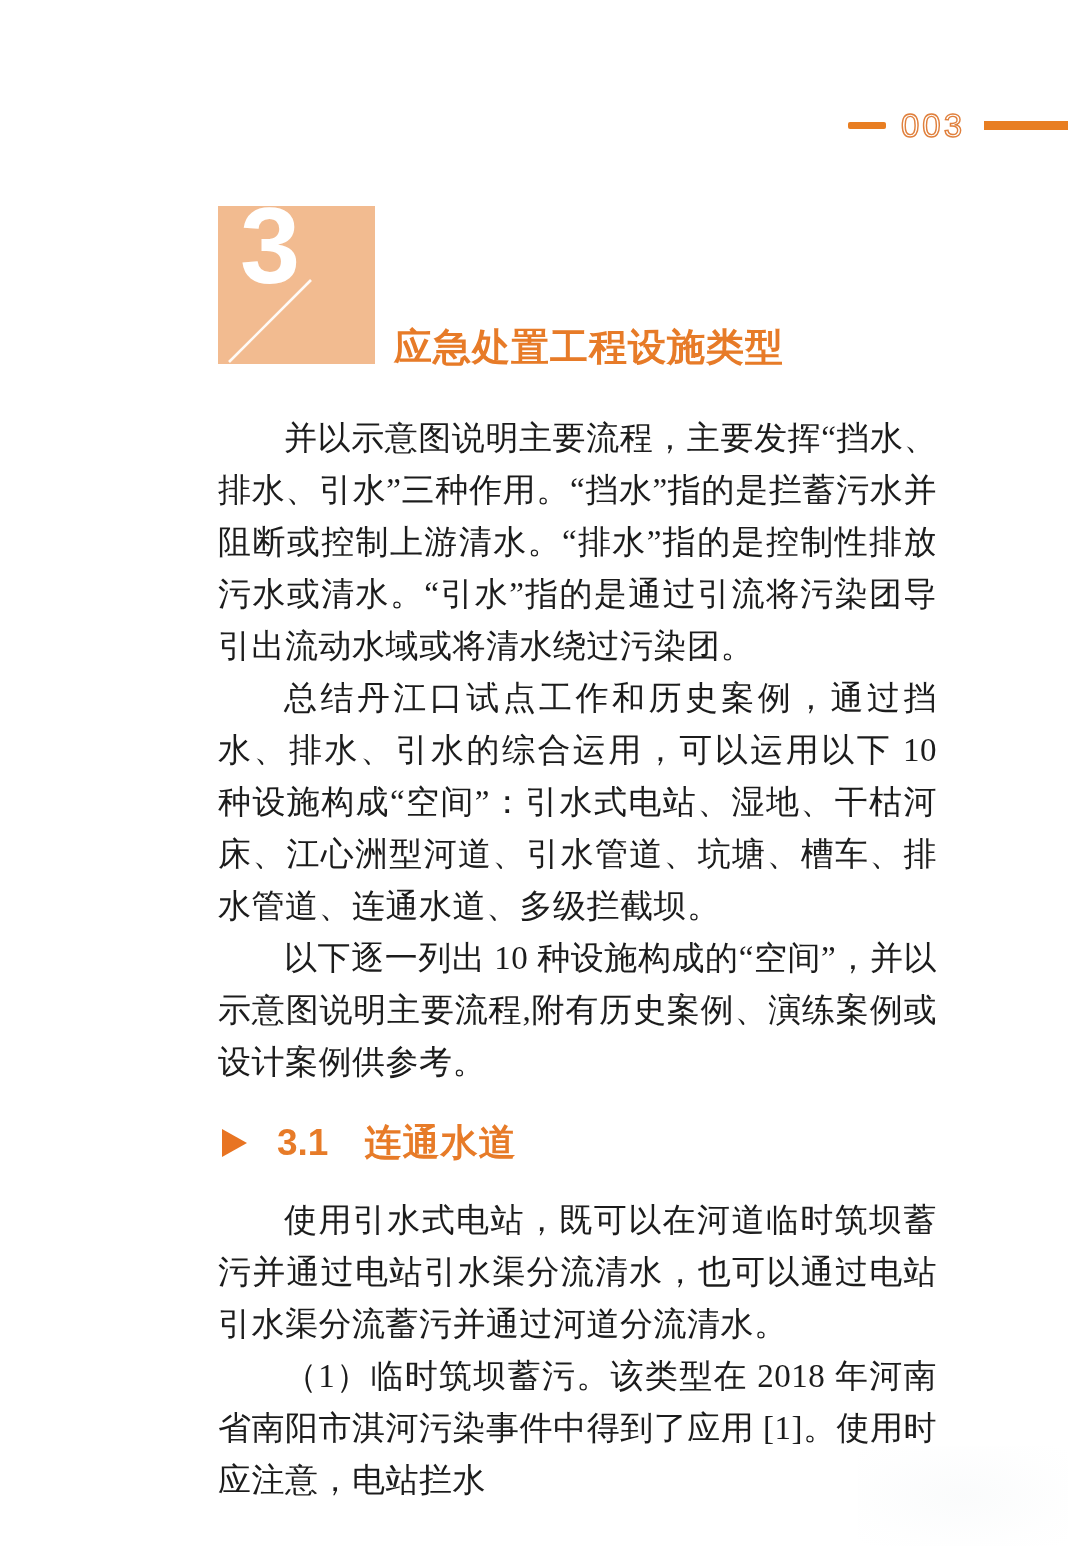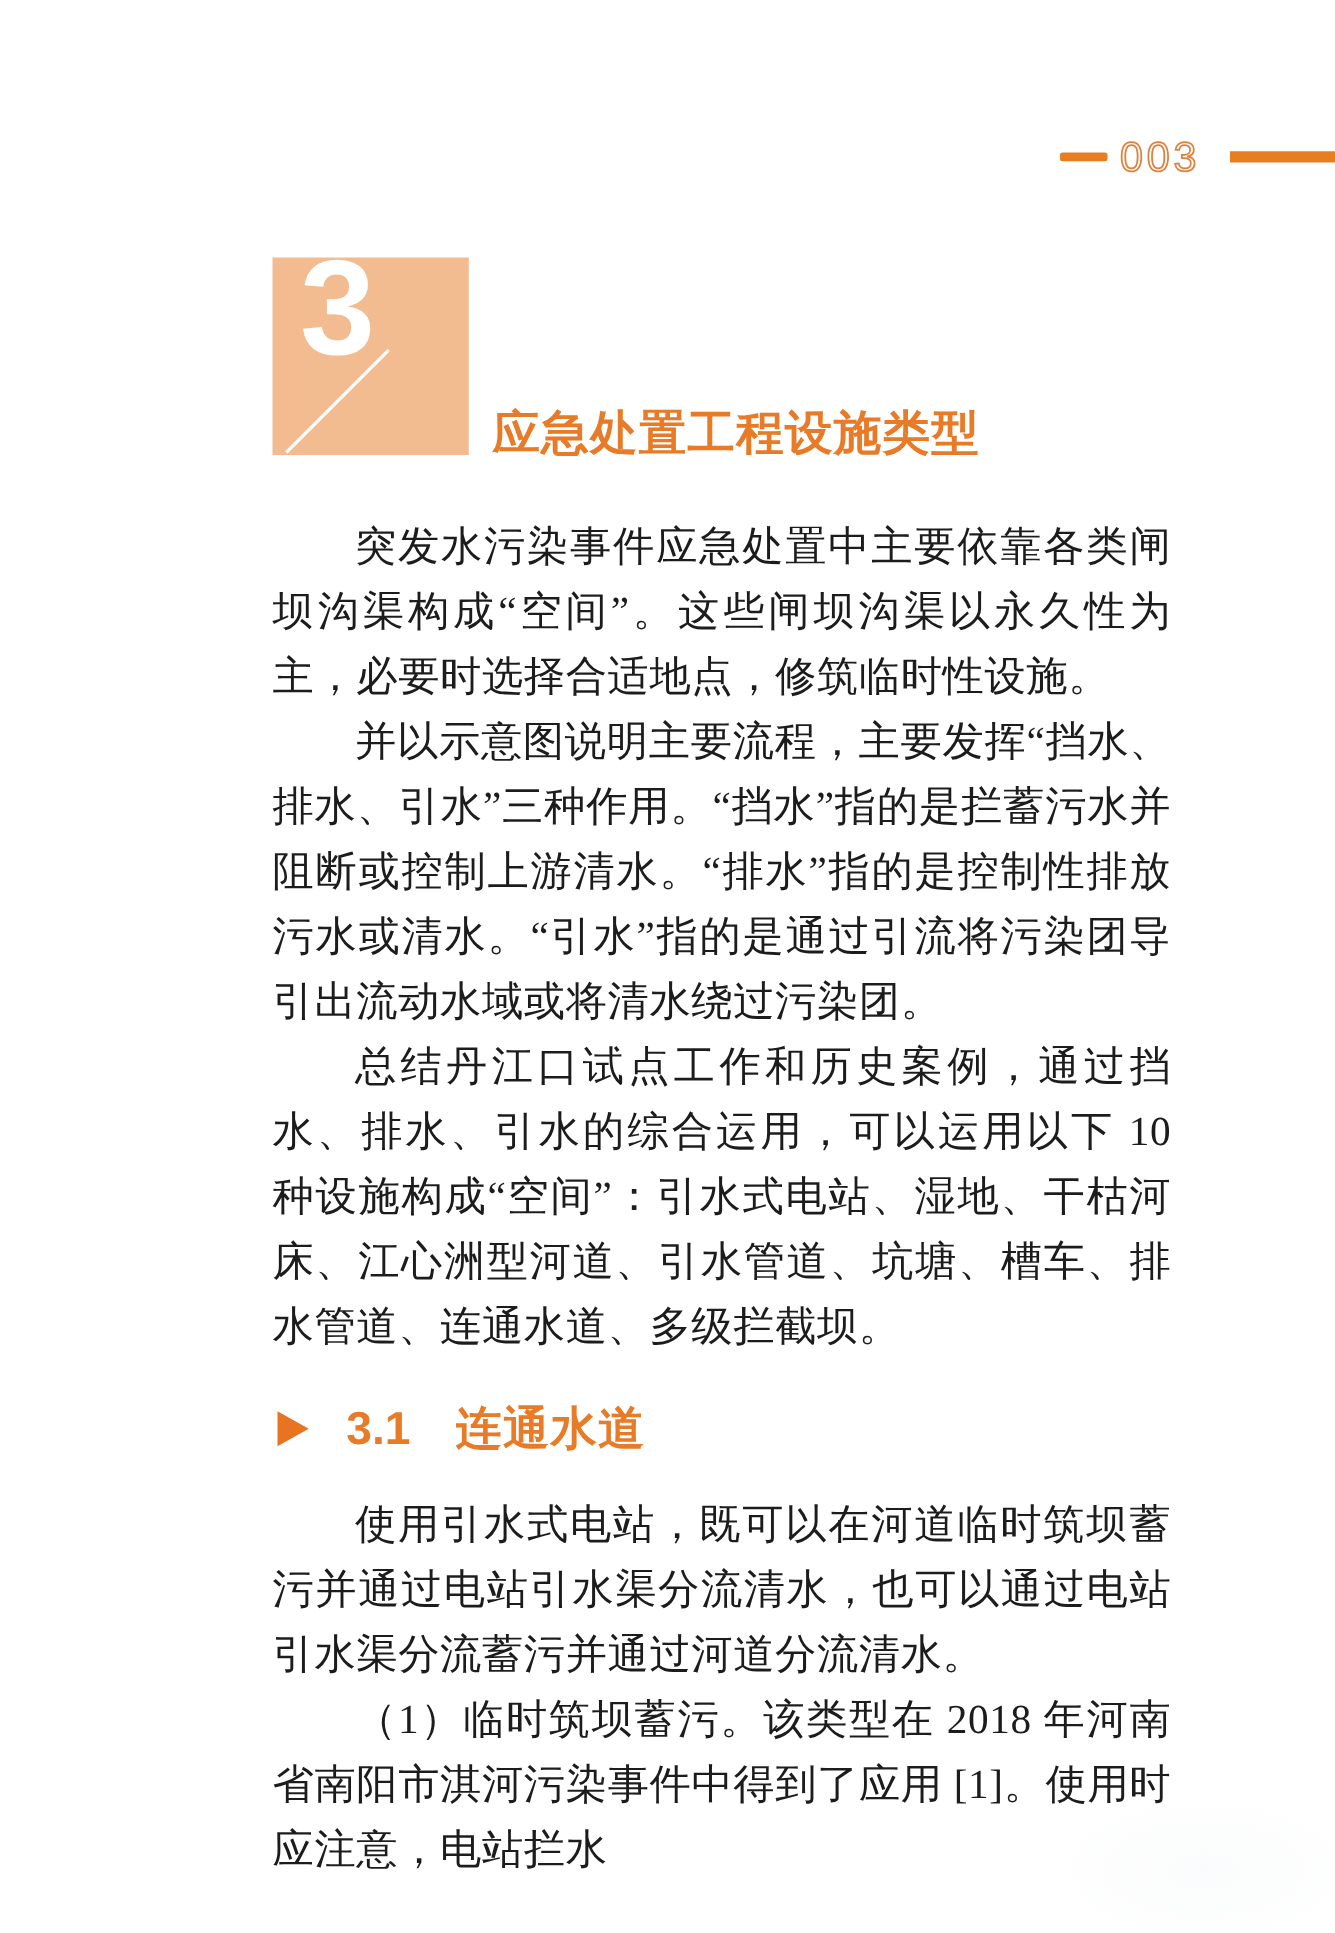--- a/index.html
+++ b/index.html
@@ -32,21 +32,21 @@
     width: 38px;
     height: 7px;
     background: #e87e22;
     border-radius: 2px;
   }
   .page-number {
     position: absolute;
     left: 896px;
     top: 0;
     width: 74px;
-    text-align: left;
+    text-align: center;
     font-family: "Liberation Sans", "DejaVu Sans", sans-serif;
     font-size: 33px;
     line-height: 44px;
     letter-spacing: 3px;
     color: #ffffff;
     -webkit-text-stroke: 1.4px #e0803d;
     text-stroke: 1.4px #e0803d;
   }
   .bar-long {
     position: absolute;
@@ -163,23 +163,23 @@
   <div class="chapter-block">
     <span class="chapter-num">3</span>
     <svg width="157" height="158" viewBox="0 0 157 158">
       <line x1="11" y1="156" x2="93" y2="74" stroke="rgba(255,255,255,0.92)" stroke-width="2.6"></line>
     </svg>
   </div>
 
   <h1 class="chapter-title">应急处置工程设施类型</h1>
 
   <main class="body-text">
-    <p>突发水污染事件应急处置中主要依靠各类闸坝沟渠构成“空间”。这些闸坝沟渠以永久性为主，必要时选择合适地点，修筑临时性设施。</p>
     <p>并以示意图说明主要流程，主要发挥“挡水、排水、引水”三种作用。“挡水”指的是拦蓄污水并阻断或控制上游清水。“排水”指的是控制性排放污水或清水。“引水”指的是通过引流将污染团导引出流动水域或将清水绕过污染团。</p>
     <p>总结丹江口试点工作和历史案例，通过挡水、排水、引水的综合运用，可以运用以下 10 种设施构成“空间”：引水式电站、湿地、干枯河床、江心洲型河道、引水管道、坑塘、槽车、排水管道、连通水道、多级拦截坝。</p>
+    <p>以下逐一列出 10 种设施构成的“空间”，并以示意图说明主要流程,附有历史案例、演练案例或设计案例供参考。</p>
 
     <h2 class="section-heading">
       <span class="tri-icon"></span>
       <span class="section-number">3.1</span>
       <span class="section-title">连通水道</span>
     </h2>
 
     <p>使用引水式电站，既可以在河道临时筑坝蓄污并通过电站引水渠分流清水，也可以通过电站引水渠分流蓄污并通过河道分流清水。</p>
     <p>（1）临时筑坝蓄污。该类型在 2018 年河南省南阳市淇河污染事件中得到了应用 [1]。使用时应注意，电站拦水</p>
   </main>

